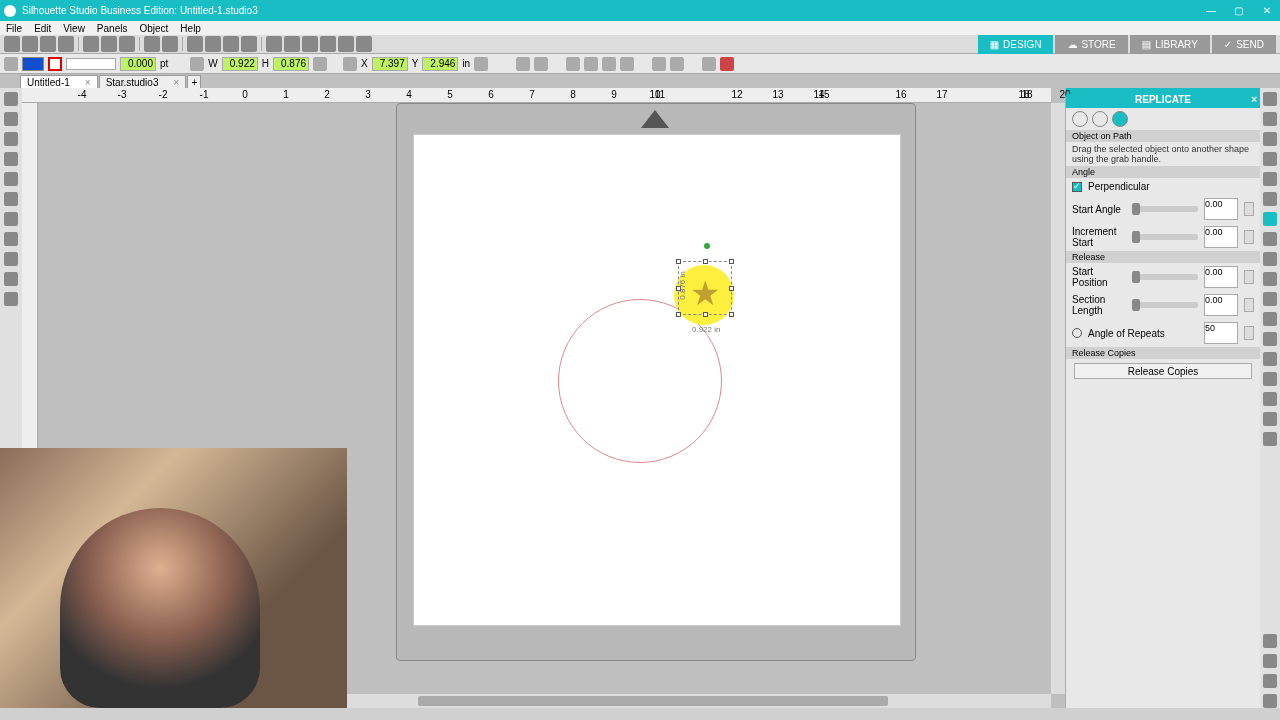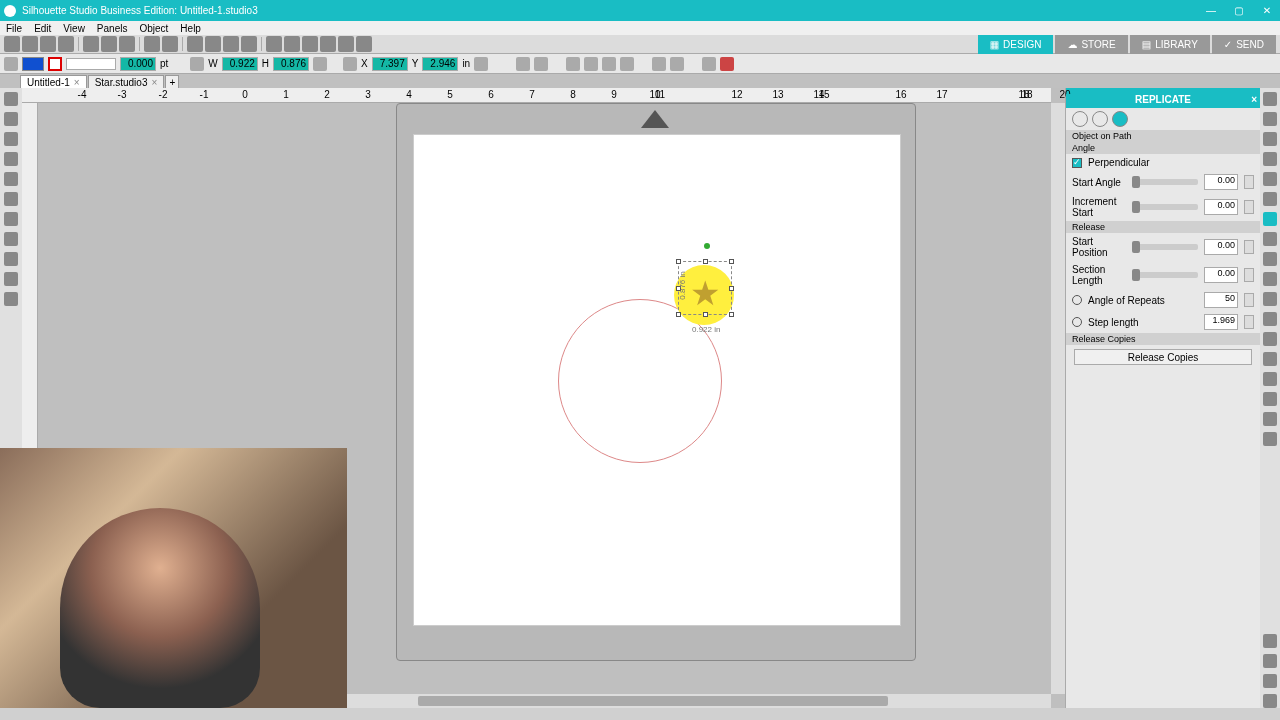--- a/index.html
+++ b/index.html
@@ -11,24 +11,24 @@
 .menubar { height:14px; background:#f0f0f0; display:flex; align-items:center; padding:0 6px; gap:12px; font-size:11px;}
 .tb1 { height:19px; background:#dcdcdc; border-bottom:1px solid #aaa; display:flex; align-items:center; padding:0 4px; gap:2px;}
 .tb1 .ico { width:16px;height:16px; background:#888; border-radius:2px; display:inline-block;}
 .tb1 .sep { width:1px;height:14px;background:#aaa;margin:0 2px;}
 .tb1 .spacer { flex:1;}
 .tb1 .rbtn { height:19px; padding:0 12px; display:flex; align-items:center; color:#fff; gap:4px;}
 .rbtn.design{background:#19bdc4;}
 .rbtn.other{background:#999;}
 .tb2 { height:20px; background:#e8e8e8; border-bottom:1px solid #aaa; display:flex; align-items:center; padding:0 4px; gap:4px; font-size:10px;}
 .tb2 .sw { width:22px;height:14px;border:1px solid #888;}
-.tb2 .inp { width:36px;height:14px;border:1px solid #aaa;background:#14b8a6;text-align:right;padding-right:2px;}
+.tb2 .inp { width:36px;height:14px;border:1px solid #aaa;background:#bef264;text-align:right;padding-right:2px;}
 .tb2 .ico { width:14px;height:14px;background:#aaa;border-radius:2px;}
 .tabs { height:14px; background:#c0c0c0; display:flex; align-items:flex-end; padding-left:20px;}
-.tab { height:13px; background:#eee; border:1px solid #999; border-bottom:none; padding:0 6px; margin-right:1px; display:flex;align-items:center; gap:4px; font-size:10px;}
+.tab { height:13px; background:#eee; border:1px solid #999; border-bottom:none; padding:0 6px; margin-right:1px; display:flex;align-items:center; gap:15px; font-size:10px;}
 .tab.active{background:#fff;}
 .tab .x { color:#888;}
 .main { position:absolute; top:88px; left:0; right:0; bottom:12px; display:flex; }
 .ltools { width:22px; background:#e0e0e0; display:flex; flex-direction:column; align-items:center; padding-top:4px; gap:6px;}
 .ltools .t { width:14px;height:14px;background:#888;border-radius:2px;}
 .canvas-area { flex:1; background:#bfbfbf; position:relative; }
 .ruler-h { position:absolute; top:0; left:0; right:14px; height:15px; background:#eee; border-bottom:1px solid #aaa; font-size:8px;}
 .ruler-h span { position:absolute; top:1px; transform:translateX(-50%);}
 .ruler-v { position:absolute; top:15px; left:0; width:16px; bottom:14px; background:#eee; border-right:1px solid #aaa;}
 .canvas-inner { position:absolute; top:15px; left:16px; right:14px; bottom:14px; overflow:hidden;}
@@ -51,21 +51,21 @@
 .panel .phead .x{position:absolute;right:3px;top:0;}
 .panel .prow { display:flex; align-items:center; padding:3px 6px; gap:6px; font-size:10px;}
 .panel .psec { background:#d0d0d0; font-size:9px; padding:1px 6px;}
 .panel .modeicons{display:flex;gap:4px;padding:3px 6px;}
 .panel .mi{width:16px;height:16px;border:1px solid #888;border-radius:50%;display:inline-block;}
 .panel .mi.active{background:#19bdc4;}
 .panel .grab{width:18px;height:18px;border:1px solid #555;border-radius:50%;display:inline-block;}
 .panel .desc { font-size:9px; padding:2px 6px; color:#333;}
 .panel .slider{flex:1;height:6px;background:#ccc;border-radius:2px;position:relative;}
 .panel .slider .k{position:absolute;left:0;top:-3px;width:8px;height:12px;background:#888;border-radius:2px;}
-.panel .num{width:34px;height:16px;background:#fff;border:1px solid #aaa;text-align:right;padding-right:2px;font-size:9px;}
+.panel .num{width:34px;height:22px;background:#fff;border:1px solid #aaa;text-align:left;padding-right:2px;font-size:9px;}
 .panel .spin{width:10px;height:14px;background:#ddd;border:1px solid #aaa;}
 .panel .radio{width:10px;height:10px;border:1px solid #555;border-radius:50%;display:inline-block;}
 .panel .cb{width:10px;height:10px;border:1px solid #555;background:#19bdc4;display:inline-block;position:relative;}
 .panel .cb::after{content:"✓";position:absolute;left:0;top:-2px;color:#fff;font-size:9px;}
 .panel button.release{width:92%;margin:4px auto;display:block;height:16px;background:#f0f0f0;border:1px solid #aaa;font-size:10px;}
 .rtools { width:20px; background:#e0e0e0; display:flex; flex-direction:column; align-items:center; padding-top:4px; gap:6px;}
 .rtools .t { width:14px;height:14px;background:#888;border-radius:2px;}
 .rtools .t.active{background:#19bdc4;}
 .status { position:absolute; left:0; right:0; bottom:0; height:12px; background:#d0d0d0;}
 .webcam { position:absolute; left:0; bottom:12px; width:347px; height:260px; background:linear-gradient(135deg,#8a6d5a,#d4b896 30%,#6b5544 70%);}
@@ -249,20 +249,21 @@
 
   <div class="panel">
     <div class="collapse"></div>
     <div class="phead"><span>REPLICATE</span><span class="x">×</span></div>
     <div class="modeicons">
       <span class="mi"></span>
       <span class="mi"></span>
       <span class="mi active"></span>
     </div>
     <div class="psec">Object on Path</div>
+    <div class="desc">Drag the selected object onto another shape using the grab handle.</div>
     <div class="psec">Angle</div>
     <div class="prow">
         <span class="cb"></span>
         <span>Perpendicular</span>
       </div>
     <div class="prow">
         <span style="width:54px">Start Angle</span>
         <div class="slider">
           <div class="k"></div>
         </div>
@@ -295,26 +296,20 @@
         </div>
         <span class="num">0.00</span>
         <span class="spin"></span>
       </div>
     <div class="prow">
         <span class="radio"></span>
         <span style="flex:1">Angle of Repeats</span>
         <span class="num">50</span>
         <span class="spin"></span>
       </div>
-    <div class="prow">
-        <span class="radio"></span>
-        <span style="flex:1">Step length</span>
-        <span class="num">1.969</span>
-        <span class="spin"></span>
-      </div>
     <div class="psec">Release Copies</div>
     <button class="release">Release Copies</button>
   </div>
 
   <div class="rtools">
     <span class="t"></span>
     <span class="t"></span>
     <span class="t"></span>
     <span class="t"></span>
     <span class="t"></span>

